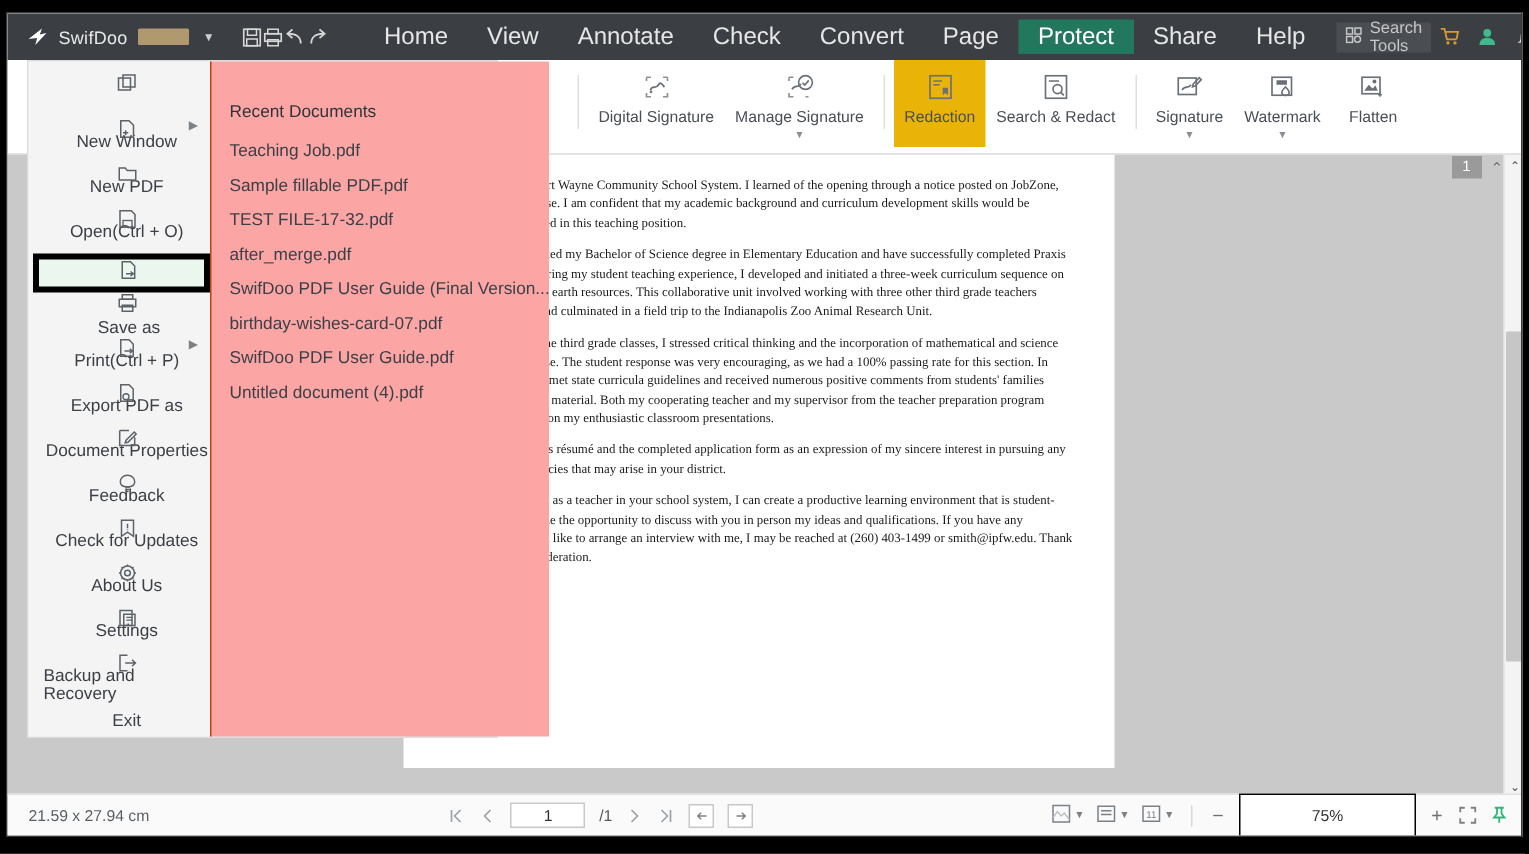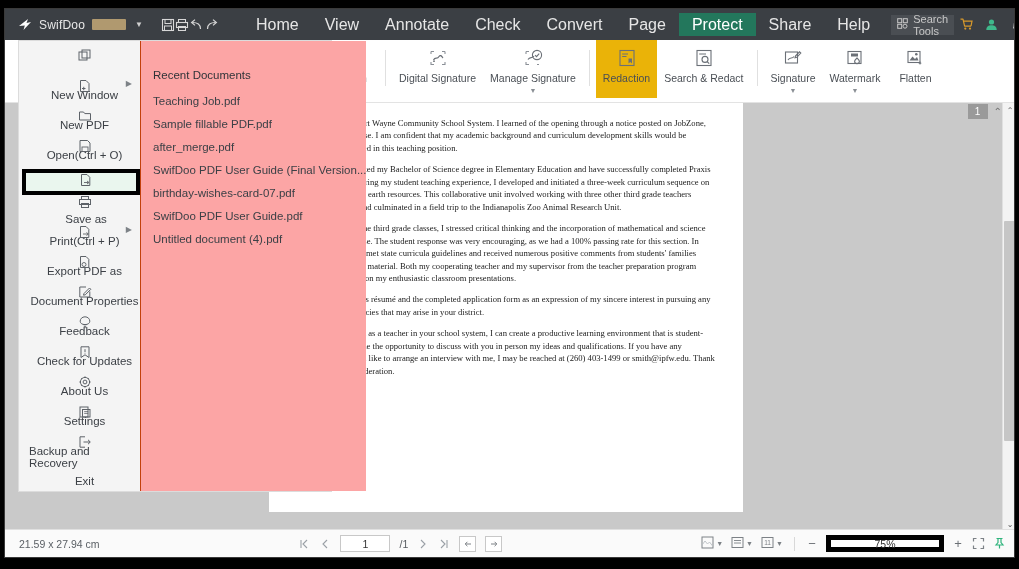--- a/index.html
+++ b/index.html
@@ -161,21 +161,21 @@
   .sq-btn {
     width: 17px; height: 16px; border: 1px solid #c8c8c8; background: #fff;
     display: flex; align-items: center; justify-content: center; color: #7c8186; font-size: 9px;
   }
   .sb-right { margin-left: auto; display: flex; align-items: center; gap: 8px; padding-right: 10px; }
   .mode-btn { display: flex; align-items: center; gap: 2px; color: #7c8186; }
   .mode-caret { font-size: 7px; }
   .sb-vdiv { width: 1px; height: 14px; background: #d8d8d8; margin: 0 3px; }
   .zoom-minus, .zoom-plus { font-size: 13px; color: #6b7075; width: 12px; text-align: center; }
   .zoombox {
-    width: 118px; height: 17px; border: 5px solid #000000; background: #fff;
+    width: 118px; height: 29px; border: 1px solid #000000; background: #fff;
     display: flex; align-items: center; justify-content: center; font-size: 10.5px; color: #333;
   }
   .pin-ico { color: #2fb47c; }
 </style>
 </head>
 <body>
 
 <div id="app">
 
   <div class="titlebar">
@@ -532,20 +532,21 @@
             </svg>
         </span>
         <span>Exit</span>
       </div>
     </div>
 
     <div class="fm-right">
       <div class="fm-rt-title">Recent Documents</div>
       <div class="fm-doc">Teaching Job.pdf</div>
       <div class="fm-doc">Sample fillable PDF.pdf</div>
+      <div class="fm-doc">TEST FILE-17-32.pdf</div>
       <div class="fm-doc">after_merge.pdf</div>
       <div class="fm-doc">SwifDoo PDF User Guide (Final Version...</div>
       <div class="fm-doc">birthday-wishes-card-07.pdf</div>
       <div class="fm-doc">SwifDoo PDF User Guide.pdf</div>
       <div class="fm-doc">Untitled document (4).pdf</div>
     </div>
   </div>
 
   <div class="statusbar">
     <span class="sb-dim">21.59 x 27.94 cm</span>

